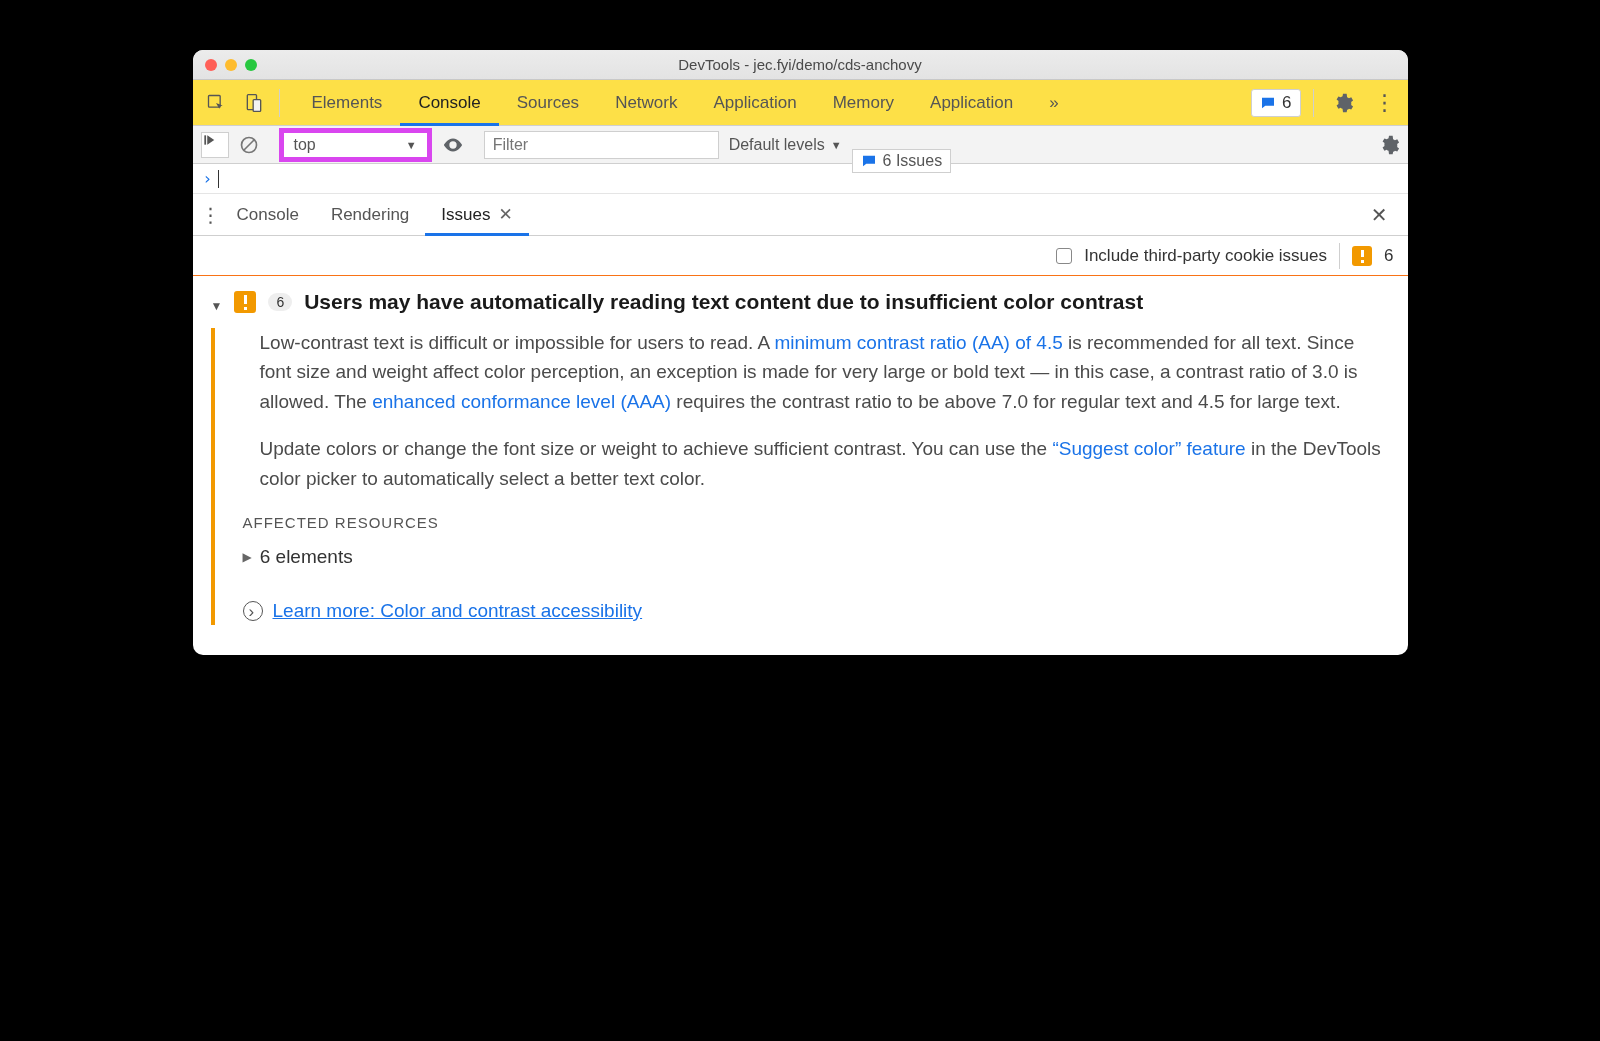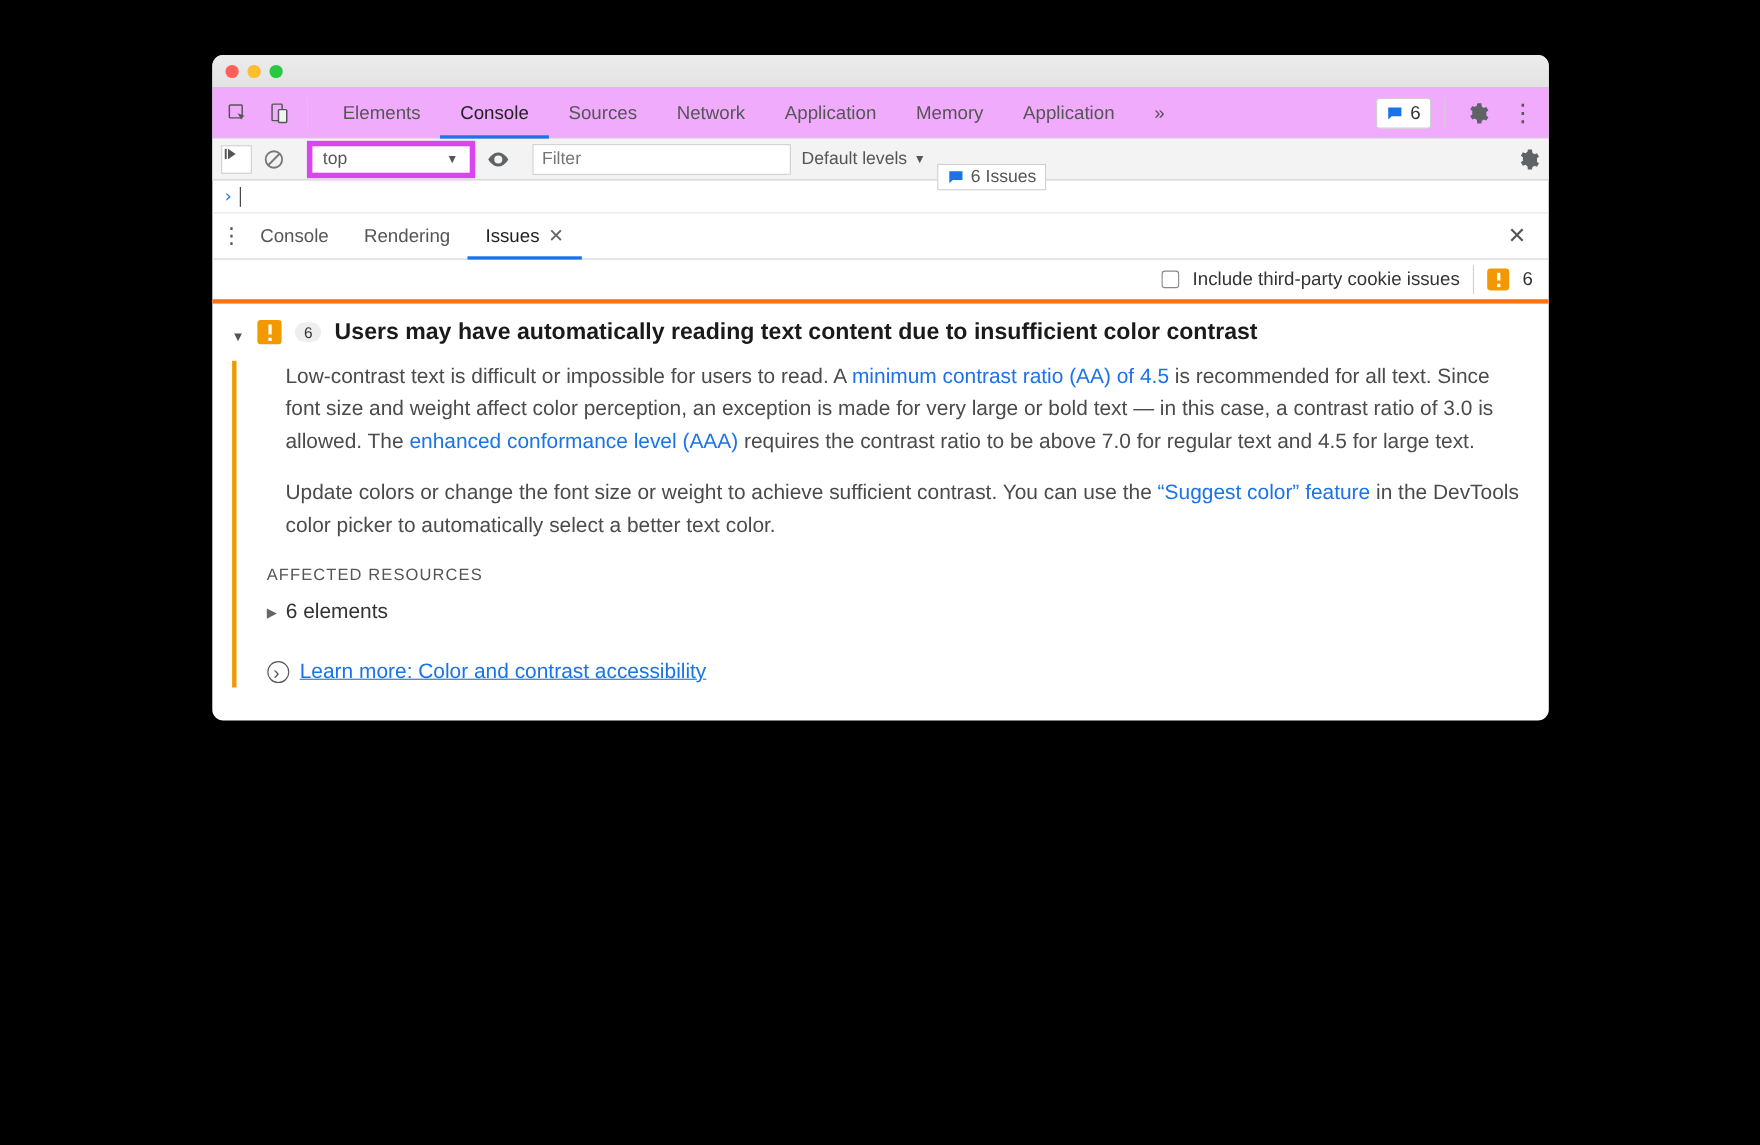--- a/index.html
+++ b/index.html
@@ -29,21 +29,21 @@
   .traffic { display:flex; gap:8px; padding-left:12px;}
   .traffic span { width:12px; height:12px; border-radius:50%; display:block;}
   .traffic .close { background:#ff5f57;}
   .traffic .min   { background:#febc2e;}
   .traffic .max   { background:#28c840;}
   .title-text { position:absolute; left:0; right:0; text-align:center; font-size:15px; color:#4a4a4a;}
 
   
   .toolbar {
     height: 46px;
-    background: #f0abfc;
+    background: #fde047;
     border-bottom:1px solid #cfcfcf;
     display:flex; align-items:center;
     padding: 0 6px;
     gap:4px;
     font-size:17px;
     color:#333;
   }
   .toolbar .icon-btn { width:34px; height:34px; display:flex; align-items:center; justify-content:center; color:#555; border-radius:3px;}
   .toolbar .sep { width:1px; height:28px; background:#cfcfcf; margin:0 4px;}
   .tabs { display:flex; align-items:stretch; height:100%; margin-left:6px;}
@@ -78,21 +78,21 @@
   .cursor { width:1px; height:18px; background:#333; margin-left:6px;}
 
   
   .drawerbar { height:42px; border-bottom:1px solid #cfcfcf; display:flex; align-items:center; padding:0 8px; font-size:17px; color:#555;}
   .drawerbar .dtab { padding:0 16px; height:100%; display:flex; align-items:center; gap:8px; position:relative; cursor:default;}
   .drawerbar .dtab.active { color:#222;}
   .drawerbar .dtab.active::after{ content:""; position:absolute; left:0; right:0; bottom:-1px; height:3px; background:#1a73e8;}
   .drawerbar .close-x { margin-left:auto; font-size:20px; color:#555; padding:0 12px;}
 
   
-  .include-row { height:40px; border-bottom:4px solid #f97316; display:flex; align-items:center; justify-content:flex-end; padding:0 14px; gap:12px; font-size:17px; color:#333;}
+  .include-row { height:40px; border-bottom:1px solid #f97316; display:flex; align-items:center; justify-content:flex-end; padding:0 14px; gap:12px; font-size:17px; color:#333;}
   .chk { width:16px; height:16px; border:1px solid #888; border-radius:3px; display:inline-block;}
   .warn-icon { width:20px; height:20px; background:#f29900; border-radius:3px; position:relative;}
   .warn-icon::before{ content:""; position:absolute; left:8.5px; top:4px; width:3px; height:7px; background:#fff;}
   .warn-icon::after{ content:""; position:absolute; left:8.5px; bottom:3px; width:3px; height:3px; background:#fff;}
   .vsep { width:1px; height:26px; background:#cfcfcf;}
 
   
   .issue { padding:14px 18px 30px 18px; display:flex; gap:14px; font-size:19px; color:#333;}
   .issue-header { display:flex; align-items:center; gap:12px; margin-bottom:14px;}
   .tri { font-size:12px; color:#555; transform:translateY(4px);}
@@ -117,20 +117,21 @@
 <body>
 
 <div class="window">
 
   <div class="titlebar">
     <div class="traffic">
       <span class="close"></span>
       <span class="min"></span>
       <span class="max"></span>
     </div>
+    <div class="title-text">DevTools - jec.fyi/demo/cds-anchovy</div>
   </div>
 
   <div class="toolbar">
     <div class="icon-btn">
       <svg width="20" height="20" viewBox="0 0 24 24" fill="none" stroke="#555" stroke-width="1.6">
           <rect x="3" y="3" width="14" height="14" rx="1"></rect>
           <path d="M12 12 l8 3 -3 1 -1 3 z" fill="#555" stroke="none"></path>
         </svg>
     </div>
     <div class="icon-btn">

